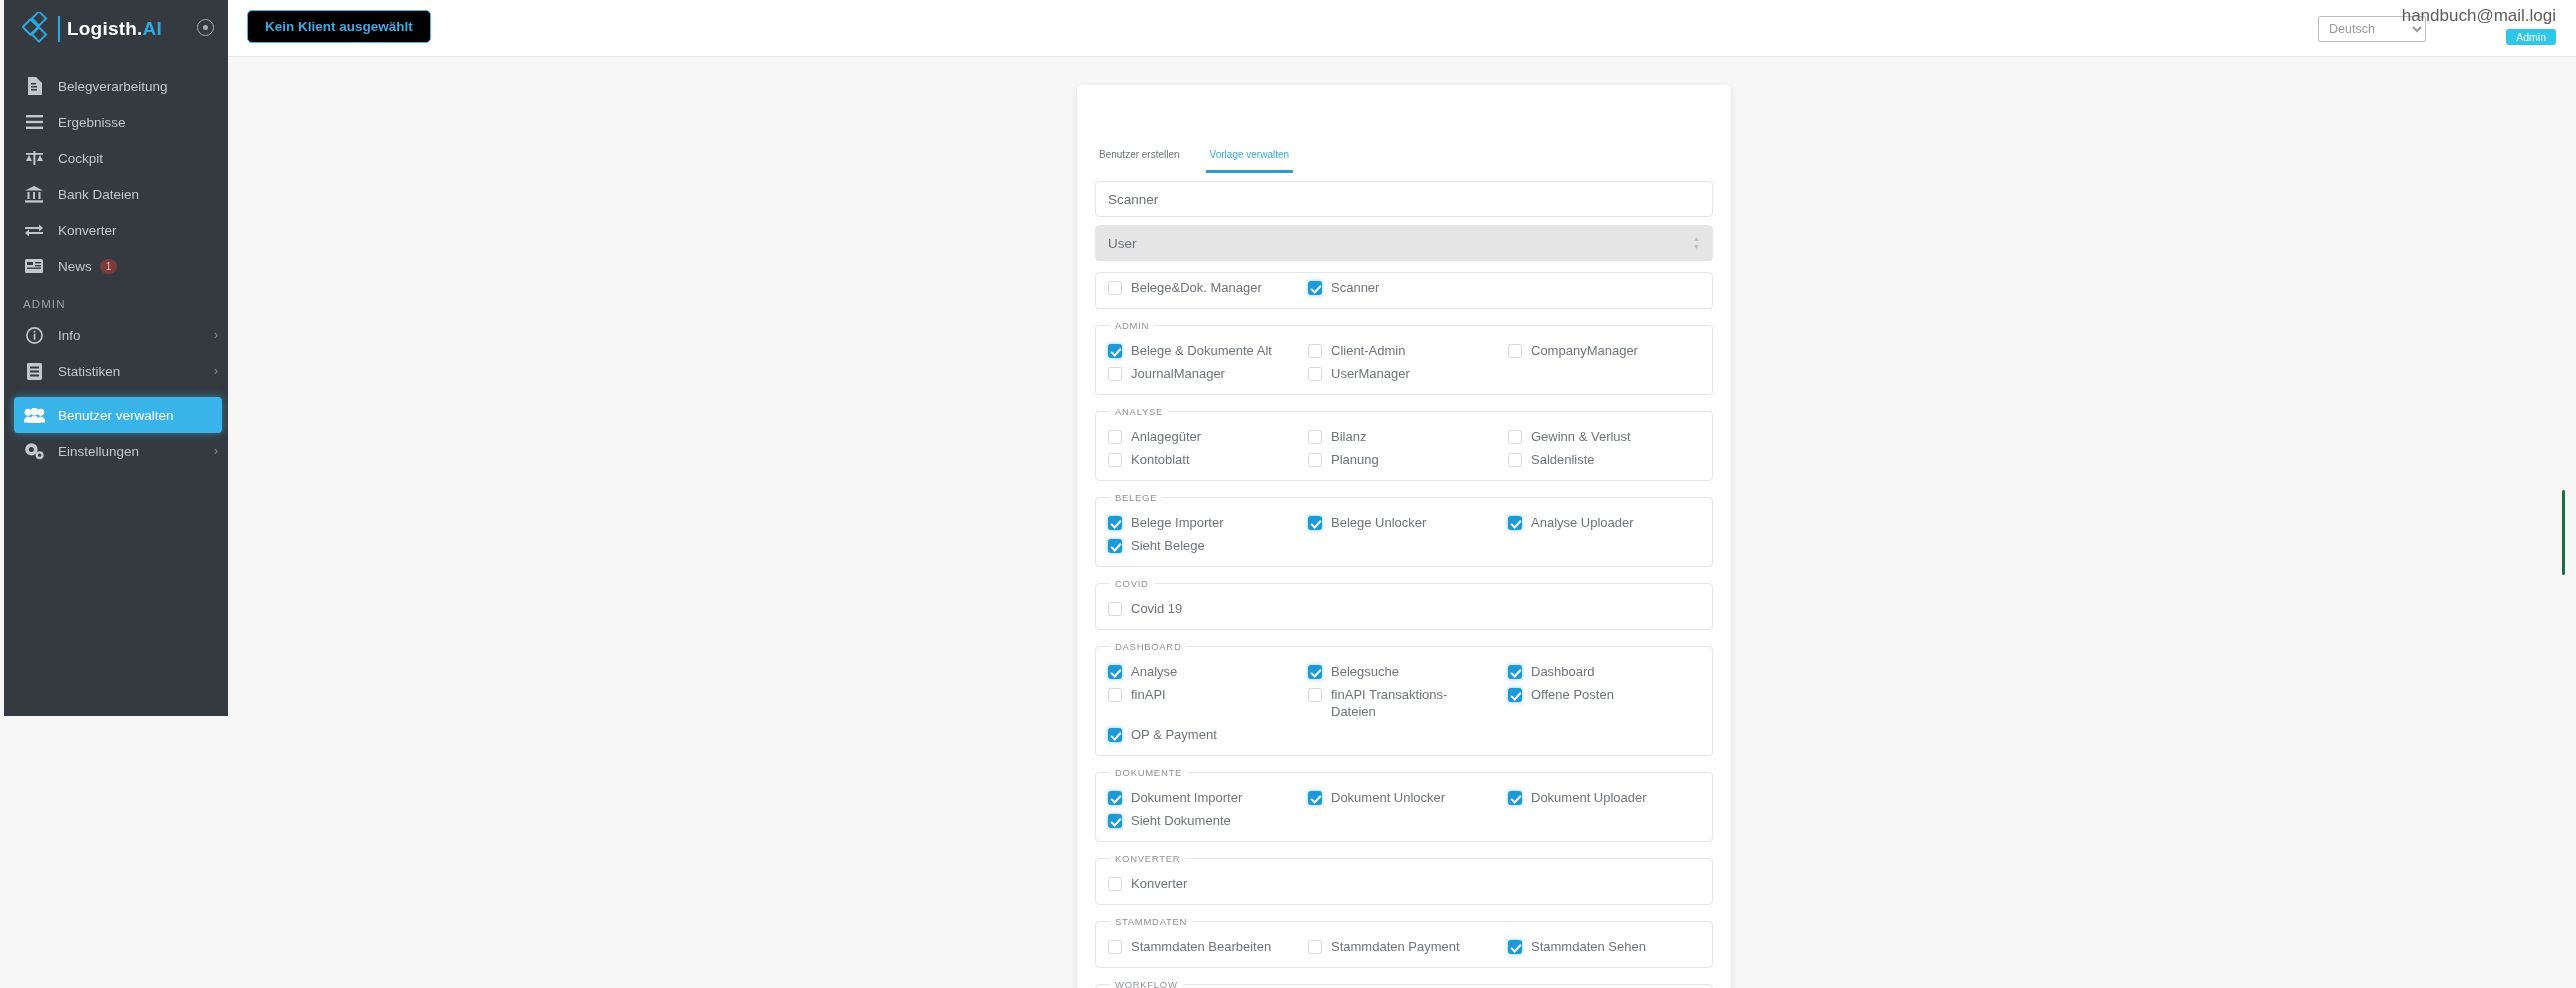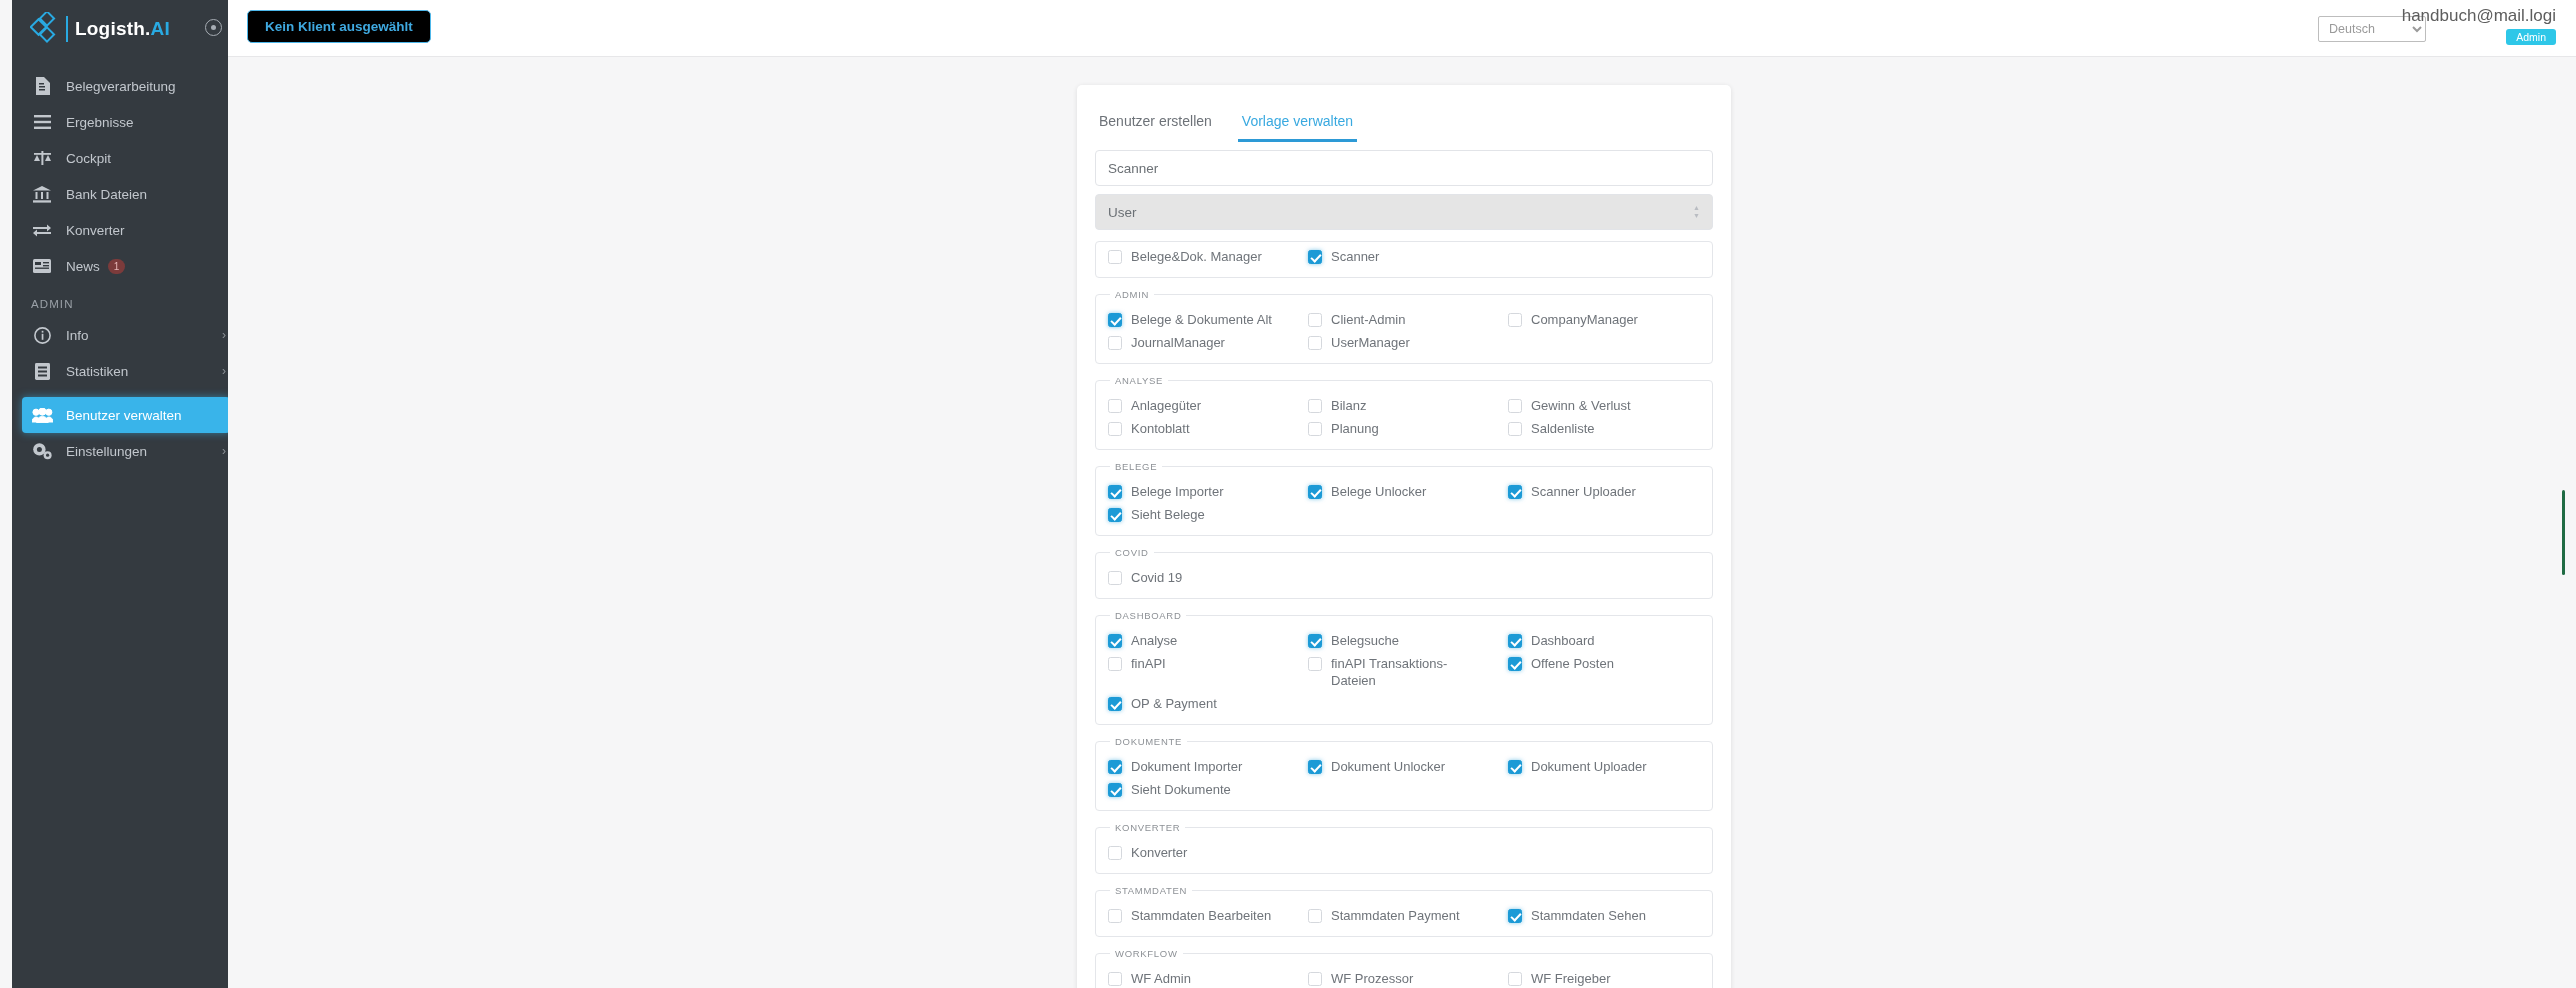--- a/index.html
+++ b/index.html
@@ -5,22 +5,22 @@
   * { box-sizing: border-box; margin: 0; padding: 0; }
   html, body {
     width: 2576px; height: 988px;
     font-family: "Liberation Sans", sans-serif;
     background: #f6f6f7;
     overflow: hidden;
   }
 
   
   #sidebar {
-    position: absolute; left: 12px; top: 0;
-    width: 228px; height: 988px;
+    position: absolute; left: 4px; top: 0;
+    width: 228px; height: 716px;
     background: #343a40;
     color: #cfd3d7;
   }
   .logo-row {
     height: 58px; display: flex; align-items: center;
     padding-left: 18px; position: relative;
   }
   .logo-mark { width: 34px; height: 34px; flex: 0 0 34px; position: relative; }
   .logo-txt {
     font-size: 19px; font-weight: 700; color: #ffffff;
@@ -119,23 +119,24 @@
     position: absolute; left: 849px; top: 28px;
     width: 654px; background: #ffffff;
     border-radius: 5px;
     box-shadow: 0 1px 5px rgba(0,0,0,.10);
     padding: 0 0 28px 0;
   }
   .tabs {
     display: flex; padding: 22px 18px 0 18px; gap: 22px;
   }
   .tab {
-    font-size: 14px; color: #6d7278;
+    font-size: 10px; color: #6d7278;
     padding: 6px 4px 10px 4px; cursor: pointer;
     border-bottom: 3px solid transparent;
+    margin-top: 36px;
   }
   .tab.active { color: #39a9e0; border-bottom-color: #2d9ad6; }
 
   .field-wrap { padding: 8px 18px 0 18px; }
   .txt-input {
     width: 100%; height: 36px;
     border: 1px solid #e2e4e8; border-radius: 4px;
     padding: 0 12px; font-size: 13.5px; color: #6b7075;
     background: #fff;
     font-family: "Liberation Sans", sans-serif;
@@ -465,21 +466,21 @@
             <label class="cb-item">
               <span class="cb on"></span>
               <span class="cb-label">Belege Importer</span>
             </label>
             <label class="cb-item">
               <span class="cb on"></span>
               <span class="cb-label">Belege Unlocker</span>
             </label>
             <label class="cb-item">
               <span class="cb on"></span>
-              <span class="cb-label">Scanner Uploader</span>
+              <span class="cb-label">Analyse Uploader</span>
             </label>
             <label class="cb-item">
               <span class="cb on"></span>
               <span class="cb-label">Sieht Belege</span>
             </label>
           </div>
         </fieldset>
         <fieldset class="fs">
           <legend>COVID</legend>
           <div class="grid3">

